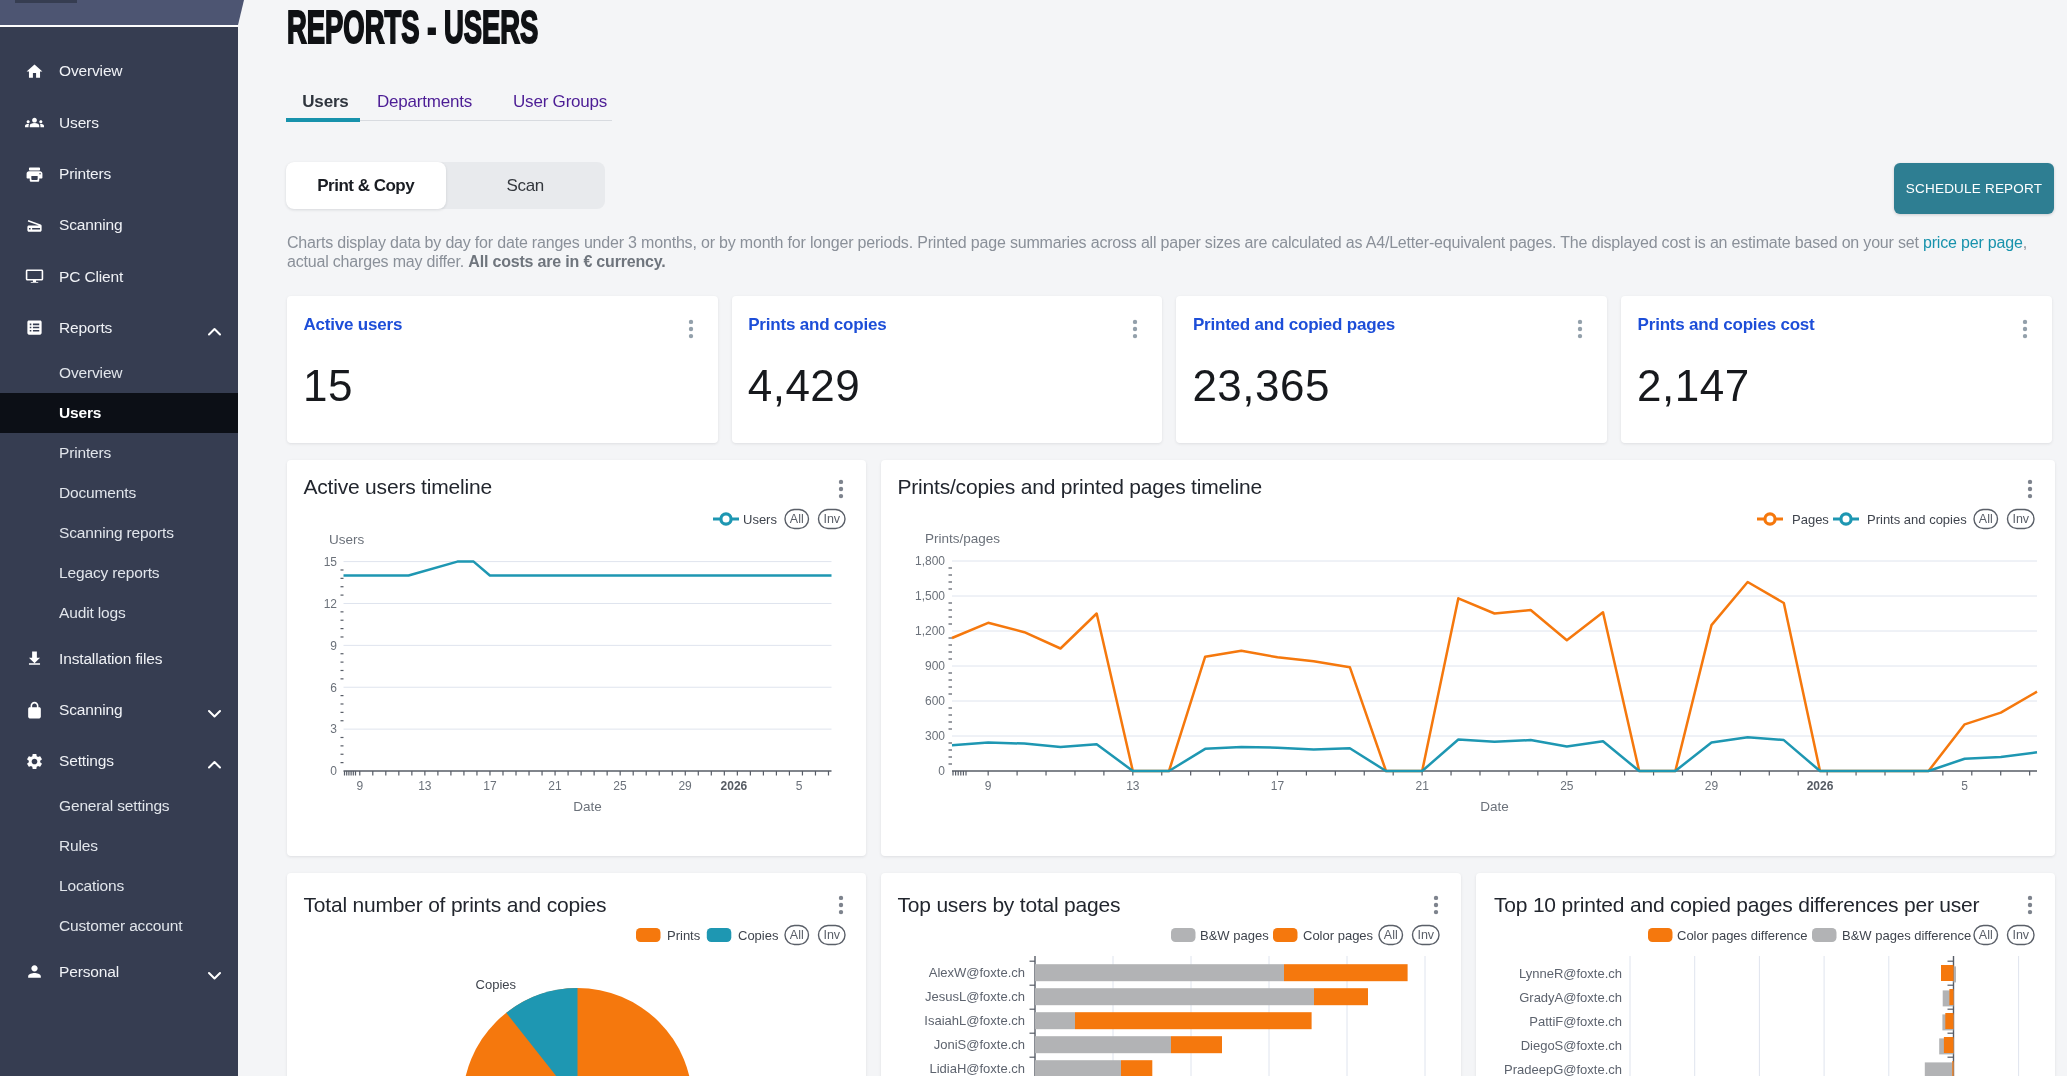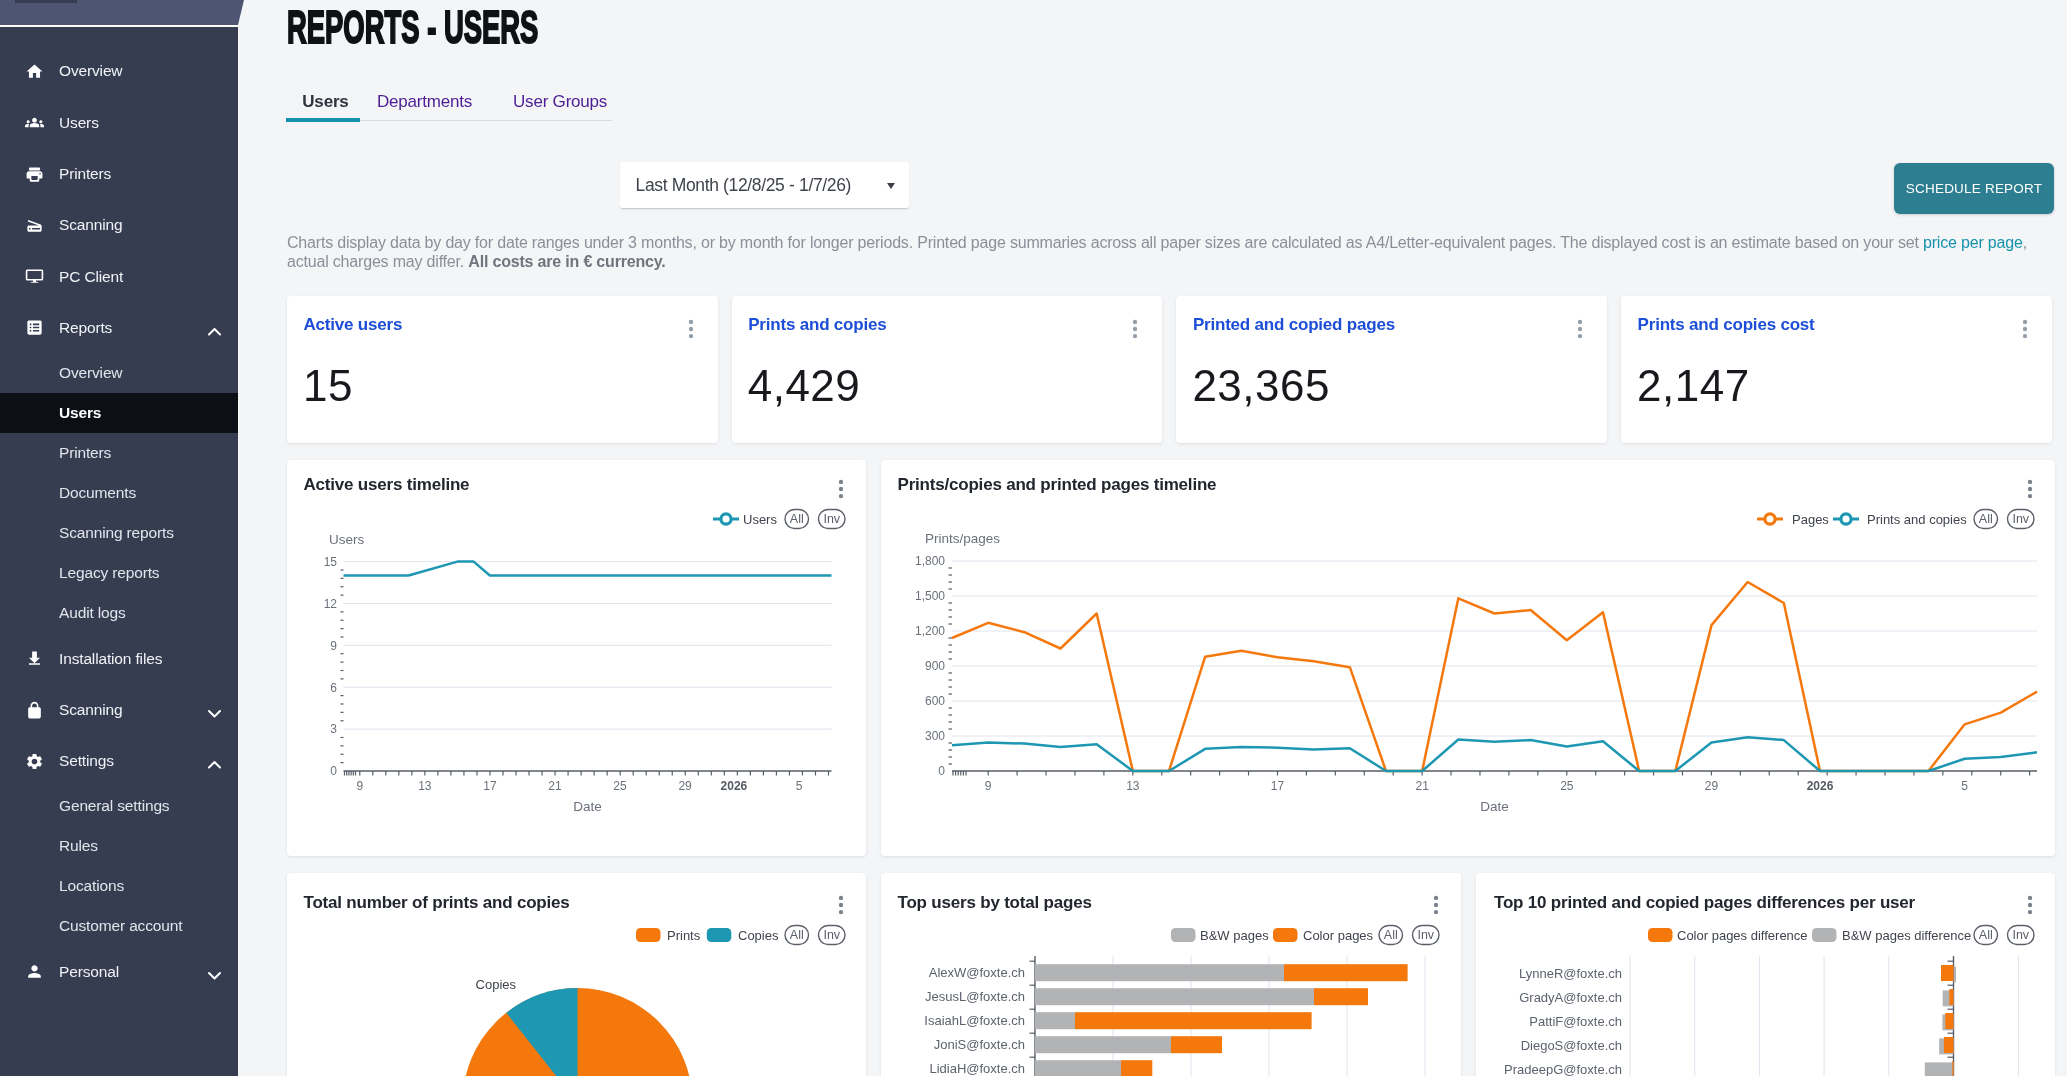--- a/index.html
+++ b/index.html
@@ -34,21 +34,21 @@
 .sched { position:absolute; left:1656px; top:162.8px; width:160px; height:51px; background:#2E7E92; border-radius:6px;
   color:#fff; font-size:13.5px; letter-spacing:.2px; text-align:center; line-height:51px; box-shadow:0 1px 3px rgba(20,24,34,.18); }
 .info { position:absolute; left:49px; top:233px; width:1790px; font-size:16px; letter-spacing:-0.19px; line-height:19.2px; white-space:nowrap; color:#8A9099; }
 .info a { color:#1792AC; text-decoration:none; }
 .info b { color:#6F757D;margin-top:44px; }
 .card { position:absolute; background:#fff; border-radius:4px; box-shadow:0 1px 3px rgba(25,30,42,.1); }
 .stat { top:296px; width:430.7px; height:147px; }
 .stitle { position:absolute; left:16.5px; top:19px; font-size:17px; letter-spacing:-0.2px; font-weight:bold; color:#1d4ed8; }
 .snum { position:absolute; left:16px; top:65px; font-size:44px; color:#17191D; letter-spacing:.5px; }
 .skebab { position:absolute; right:21px; top:9px; }
-.ctitle { position:absolute; left:16.5px; top:14.5px; font-size:17px; letter-spacing:-0.2px; font-weight:bold; color:#22262E; white-space:nowrap; }
+.ctitle { position:absolute; left:16.5px; top:14.5px; font-size:21px; letter-spacing:-0.2px; font-weight:normal; color:#22262E; white-space:nowrap; }
 .ckebab { position:absolute; right:19px; top:5px; }
 </style></head>
 <body>
 <div class="sidebar">
   <div class="sbband"></div>
     <div class="sbline"></div>
     <div class="logostub"></div>
   <div class="sbtxt" style="top:61px">Overview</div>
     <div class="sbic" style="top:61.5px"><svg width="19" height="19" viewBox="0 0 24 24" fill="#FFFFFF">
         <path d="M10 20v-6h4v6h5v-8h3L12 3 2 12h3v8z"></path>
@@ -114,23 +114,23 @@
         <polyline points="1,2 6.5,7.5 12,2" fill="none" stroke="#fff" stroke-width="2" stroke-linecap="round" stroke-linejoin="round"></polyline>
       </svg></div>
 </div>
 <div class="main">
   <h1>REPORTS - USERS</h1>
   <div class="tabtxt act" style="left:64.3px">Users</div>
   <div class="tabtxt" style="left:138.9px">Departments</div>
   <div class="tabtxt" style="left:275px">User Groups</div>
   <div class="tabline"></div>
     <div class="tabline2"></div>
-  <div class="dd">
-      <div class="t">Last Month (12/8/25 - 1/7/26)</div>
-      <div class="tri"></div>
+  <div class="segwrap">
+      <div class="segact">Print &amp; Copy</div>
+      <div class="segb">Scan</div>
     </div>
   <div class="sched">SCHEDULE REPORT</div>
   <div class="info">Charts display data by day for date ranges under 3 months, or by month for longer periods. Printed page summaries across all paper sizes are calculated as A4/Letter-equivalent pages. The displayed cost is an estimate based on your set <a>price per page</a>,<br>actual charges may differ. <b>All costs are in € currency.</b></div>
 </div>
 <div class="card stat" style="left:287px">
 <div class="stitle">Active users</div>
 <svg class="skebab" width="12" height="48">
       <circle cx="6" cy="16.9" r="2.2" fill="#93A0AB"></circle>
       <circle cx="6" cy="24" r="2.2" fill="#93A0AB"></circle>
       <circle cx="6" cy="31.1" r="2.2" fill="#93A0AB"></circle>

